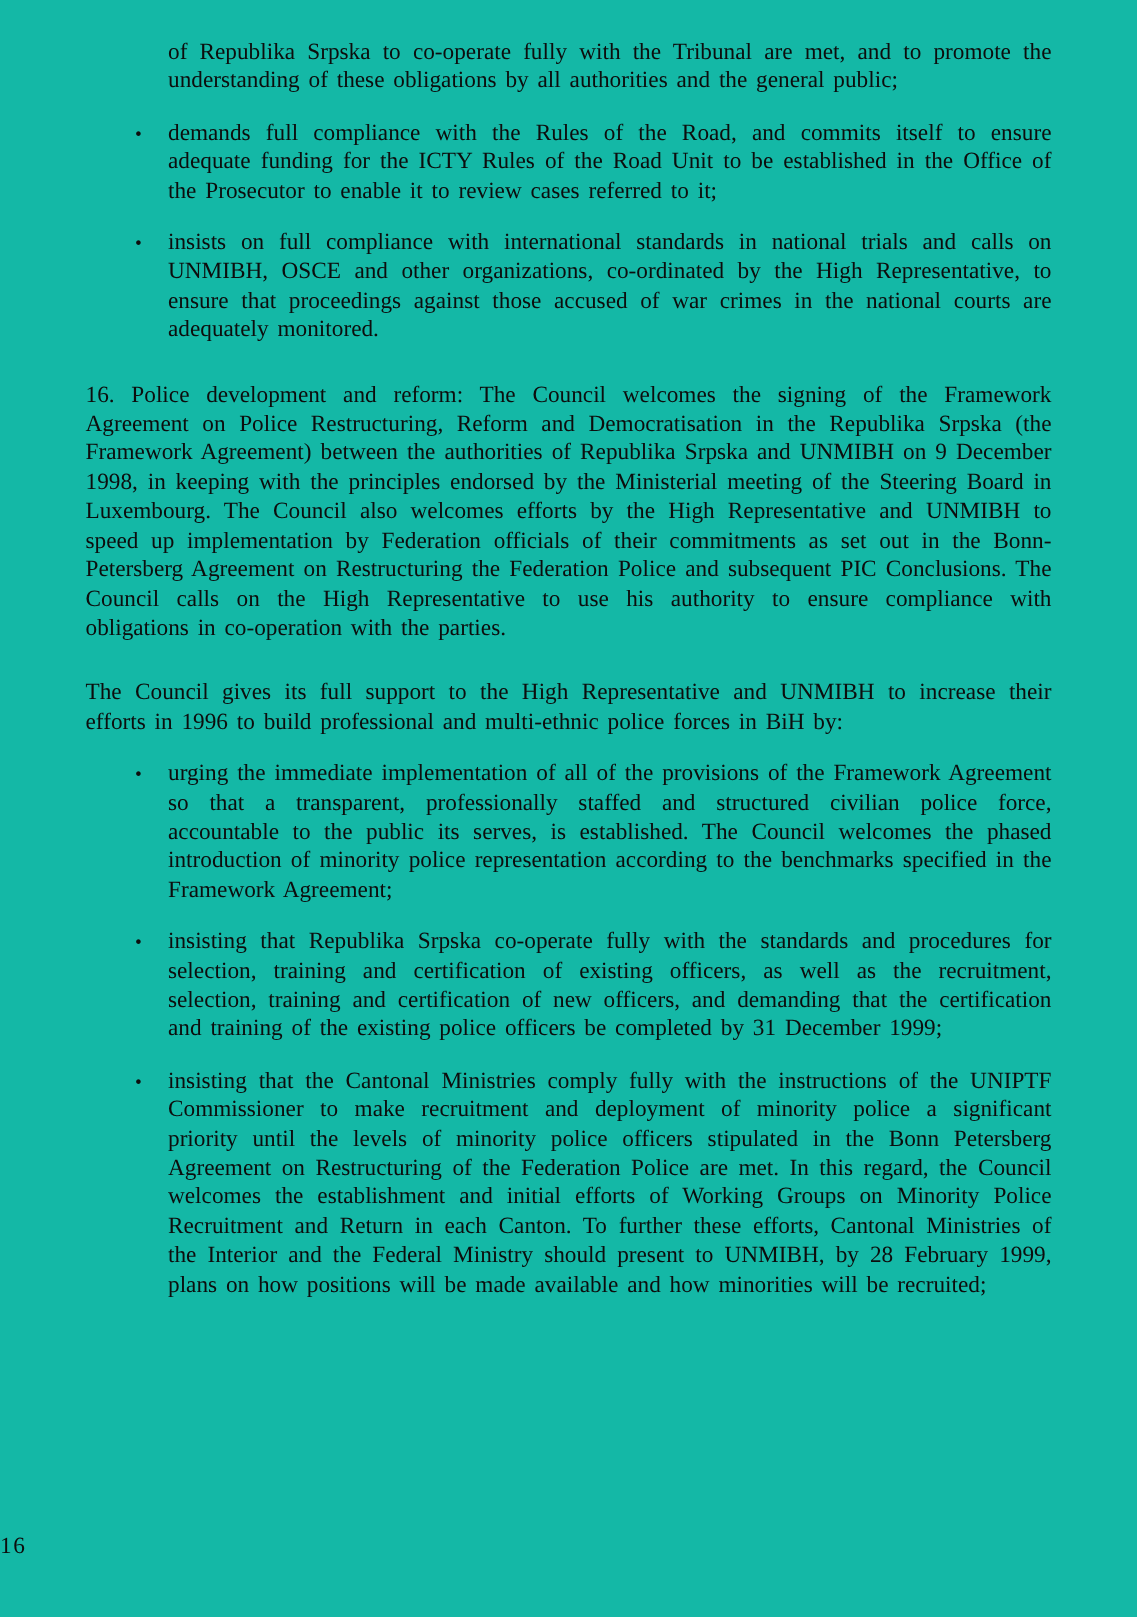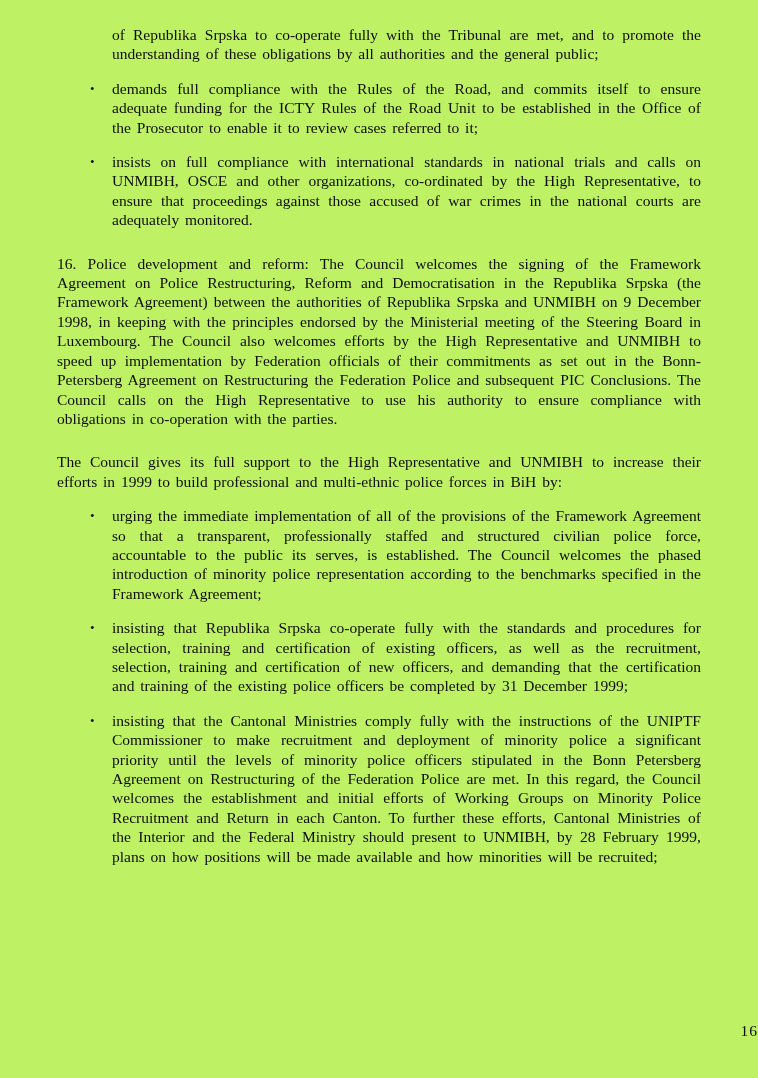--- a/index.html
+++ b/index.html
@@ -6,21 +6,21 @@
 
   html, body {
     background: #777;
   }
 
   .page {
     position: relative;
     width: 758px;
     height: 1078px;
     margin: 0 auto;
-    background: #bef264;
+    background: #14b8a6;
     font-family: "Liberation Serif", "DejaVu Serif", serif;
     color: #0d0d0d;
     overflow: hidden;
   }
 
   .content {
     padding: 25px 57px 0 57px;
     font-size: 15.5px;
     line-height: 19.4px;
   }
@@ -60,21 +60,21 @@
 
   .body-paragraph {
     margin-top: 24px;
   }
 
   .page-number {
     position: absolute;
     left: 0;
     right: 0;
     top: 1022px;
-    text-align: right;
+    text-align: left;
     font-size: 15.5px;
     letter-spacing: 1px;
   }
 </style>
 </head>
 <body>
 
 <div class="page">
   <div class="content">
 
@@ -85,21 +85,21 @@
       <span class="bullet-text">demands full compliance with the Rules of the Road, and commits itself to ensure adequate funding for the ICTY Rules of the Road Unit to be established in the Office of the Prosecutor to enable it to review cases referred to it;</span>
     </div>
 
     <div class="bullet-item">
       <span class="bullet-marker">•</span>
       <span class="bullet-text">insists on full compliance with international standards in national trials and calls on UNMIBH, OSCE and other organizations, co-ordinated by the High Representative, to ensure that proceedings against those accused of war crimes in the national courts are adequately monitored.</span>
     </div>
 
     <p class="para body-paragraph">16. Police development and reform: The Council welcomes the signing of the Framework Agreement on Police Restructuring, Reform and Democratisation in the Republika Srpska (the Framework Agreement) between the authorities of Republika Srpska and UNMIBH on 9 December 1998, in keeping with the principles endorsed by the Ministerial meeting of the Steering Board in Luxembourg. The Council also welcomes efforts by the High Representative and UNMIBH to speed up implementation by Federation officials of their commitments as set out in the Bonn-Petersberg Agreement on Restructuring the Federation Police and subsequent PIC Conclusions. The Council calls on the High Representative to use his authority to ensure compliance with obligations in co-operation with the parties.</p>
 
-    <p class="para body-paragraph">The Council gives its full support to the High Representative and UNMIBH to increase their efforts in 1999 to build professional and multi-ethnic police forces in BiH by:</p>
+    <p class="para body-paragraph">The Council gives its full support to the High Representative and UNMIBH to increase their efforts in 1996 to build professional and multi-ethnic police forces in BiH by:</p>
 
     <div class="bullet-item">
       <span class="bullet-marker">•</span>
       <span class="bullet-text">urging the immediate implementation of all of the provisions of the Framework Agreement so that a transparent, professionally staffed and structured civilian police force, accountable to the public its serves, is established. The Council welcomes the phased introduction of minority police representation according to the benchmarks specified in the Framework Agreement;</span>
     </div>
 
     <div class="bullet-item">
       <span class="bullet-marker">•</span>
       <span class="bullet-text">insisting that Republika Srpska co-operate fully with the standards and procedures for selection, training and certification of existing officers, as well as the recruitment, selection, training and certification of new officers, and demanding that the certification and training of the existing police officers be completed by 31 December 1999;</span>
     </div>

